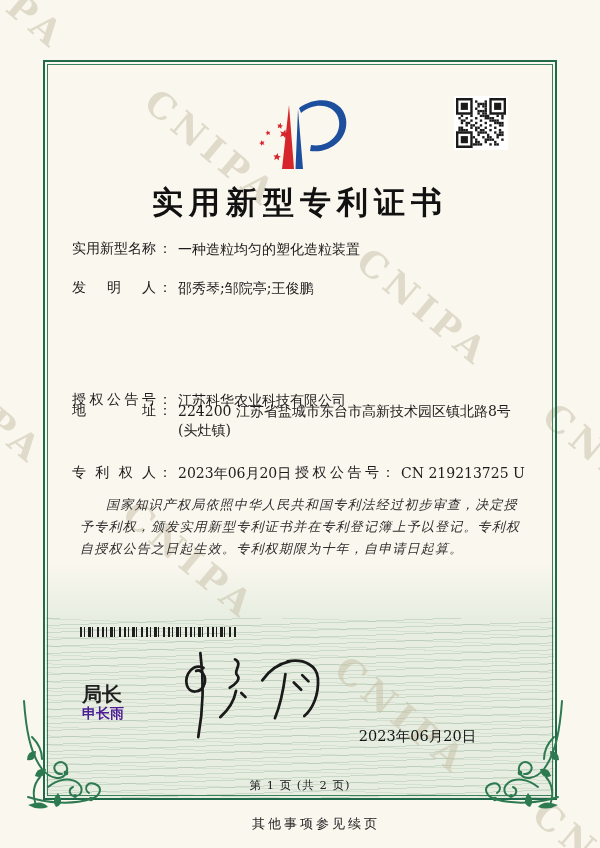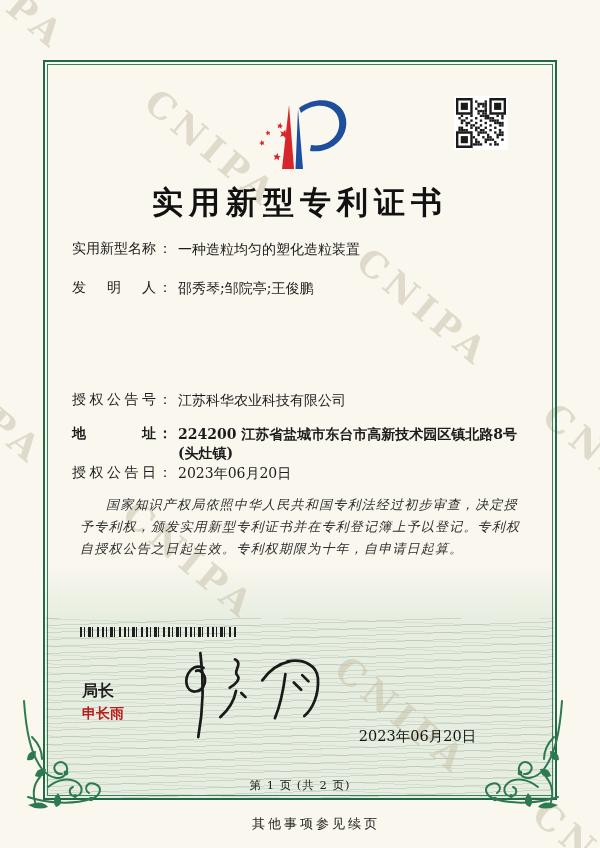--- a/index.html
+++ b/index.html
@@ -38,23 +38,23 @@
   .legal p{margin:8px;text-indent:2em;}
   
   .barcode{position:absolute;left:80px;top:627px;width:156px;height:10px;z-index:3;
     background-image:repeating-linear-gradient(90deg,
       #1f1f1f 0 2px, rgba(0,0,0,0) 2px 4px,
       #1f1f1f 4px 5px, rgba(0,0,0,0) 5px 8px,
       #1f1f1f 8px 11px, rgba(0,0,0,0) 11px 12px,
       #1f1f1f 12px 13px, rgba(0,0,0,0) 13px 17px,
       #1f1f1f 17px 19px, rgba(0,0,0,0) 19px 22px);}
   .sig-title{position:absolute;left:82px;top:681px;z-index:3;font-family:"DejaVu Sans","Liberation Sans",sans-serif;
-             font-size:16px;font-weight:600;color:#1f1f1f;}
+             font-size:20px;font-weight:600;color:#1f1f1f;}
   .sig-name{position:absolute;left:82px;top:705px;z-index:3;font-family:Liberation Serif, serif;
-            font-size:14px;font-weight:600;color:#b91c1c;}
+            font-size:14px;font-weight:600;color:#4c1d95;}
   .signature{position:absolute;left:172px;top:646px;width:168px;height:96px;z-index:3;}
   .issue-date{position:absolute;left:330px;top:727px;width:175px;text-align:center;z-index:3;font-size:14.5px;color:#141414;}
   
   .corner{position:absolute;width:82px;height:118px;z-index:4;pointer-events:none;}
   .corner-br{left:482px;top:697px;}
   .corner-bl{left:22px;top:697px;transform:scaleX(-1);}
   
   .page-ind{position:absolute;left:0;top:778px;width:100%;text-align:center;z-index:3;font-size:11.5px;color:#222;letter-spacing:1px;}
   .cont-note{position:absolute;left:16px;top:815px;width:100%;text-align:center;z-index:3;font-size:13px;letter-spacing:3px;color:#222;}
 </style>
@@ -222,25 +222,28 @@
 
   <div class="row" style="top:240px;">
     <span class="flabel">实用新型名称</span><span class="colon">：</span><span class="fvalue">一种造粒均匀的塑化造粒装置</span>
   </div>
   <div class="row" style="top:279px;">
     <span class="flabel">发明人</span><span class="colon">：</span><span class="fvalue">邵秀琴;邹院亭;王俊鹏</span>
   </div>
   <div class="row" style="top:391px;">
     <span class="flabel">授权公告号</span><span class="colon">：</span><span class="fvalue">江苏科华农业科技有限公司</span>
   </div>
-  <div class="row" style="top:425px;font-weight:bold;">
+  <div class="row" style="top:402px;">
     <span class="flabel">地址</span><span class="colon">：</span><span class="fvalue">224200 江苏省盐城市东台市高新技术园区镇北路8号(头灶镇)</span>
   </div>
   <div class="row" style="top:464px;">
-    <span class="flabel">授权公告日</span><span class="colon">：</span><span class="fvalue">2023年06月20日</span>
+    <span class="flabel">专利权人</span><span class="colon">：</span><span class="fvalue">2023年06月20日</span>
+    <span class="pair2">
+      <span class="flabel">授权公告号</span><span class="colon">：</span><span class="fvalue">CN 219213725 U</span>
+    </span>
   </div>
 
   <div class="legal">
     <p>国家知识产权局依照中华人民共和国专利法经过初步审查，决定授予专利权，颁发实用新型专利证书并在专利登记簿上予以登记。专利权自授权公告之日起生效。专利权期限为十年，自申请日起算。</p>
   </div>
 
   <div class="barcode"></div>
 
   <div class="sig-title">局长</div>
   <div class="sig-name">申长雨</div>

